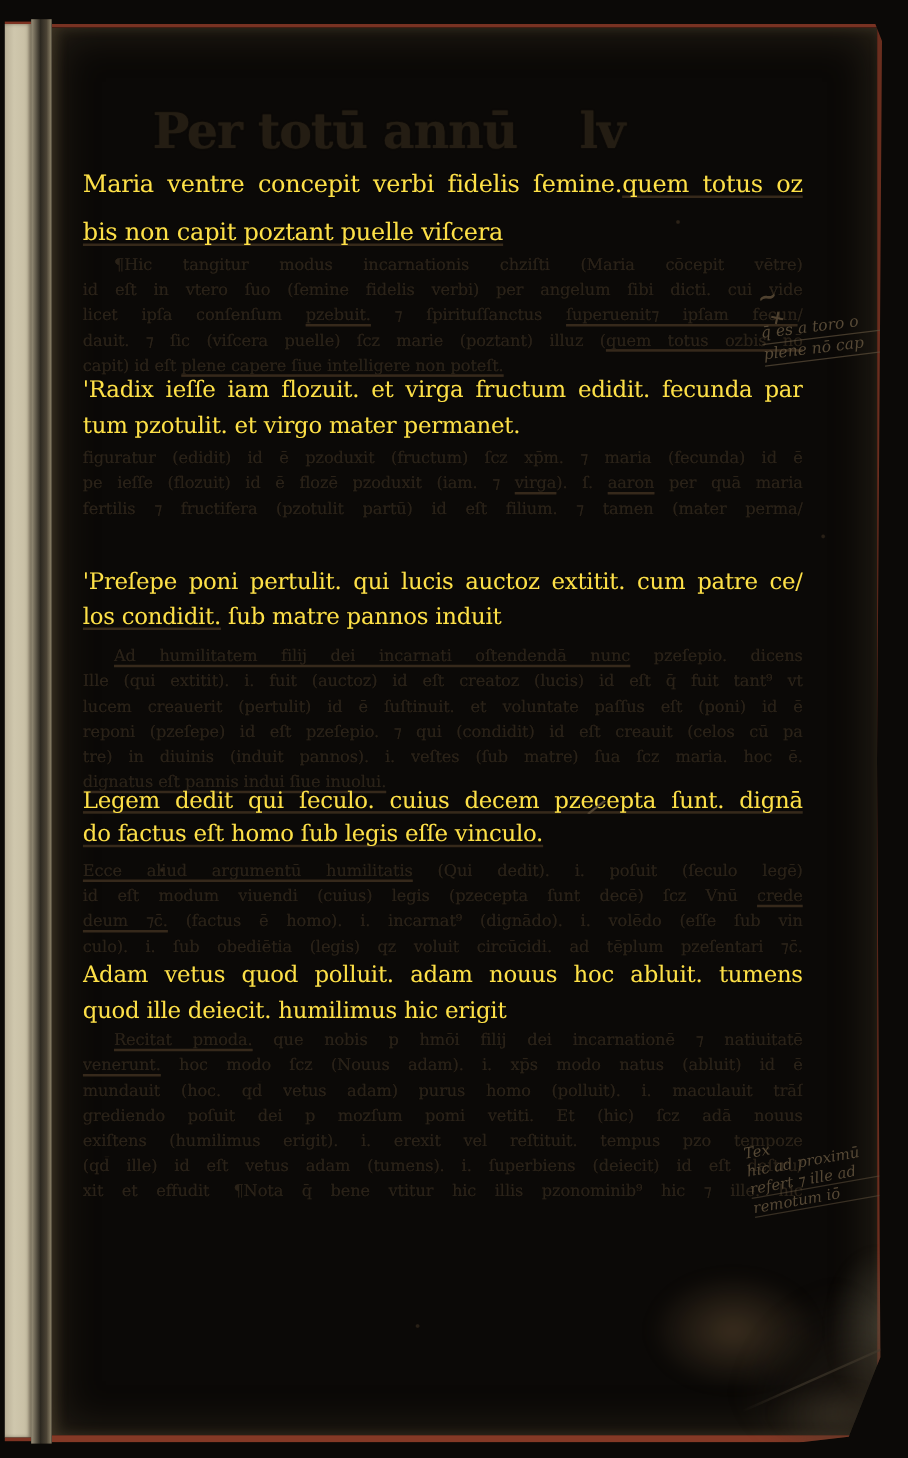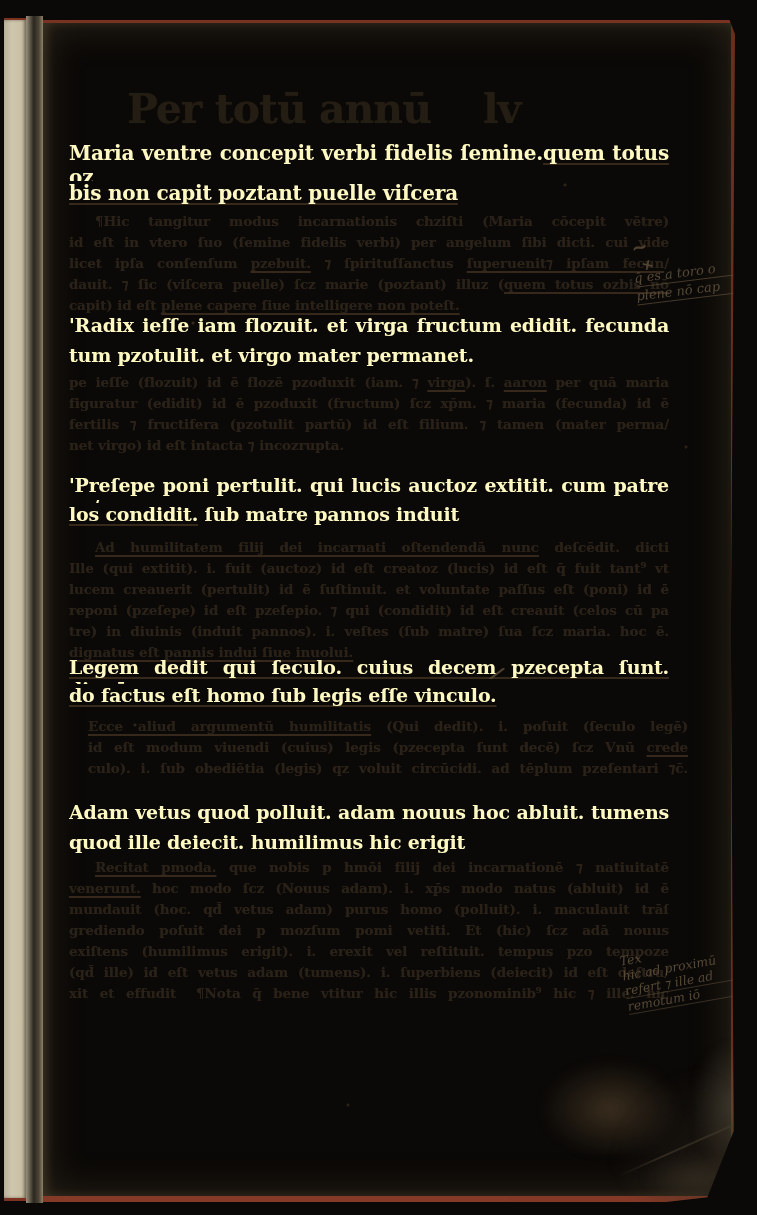--- a/index.html
+++ b/index.html
@@ -55,38 +55,38 @@
     background:radial-gradient(ellipse at 80% 80%, rgba(58,48,36,.4), rgba(58,48,36,0) 70%);filter:blur(6px);}
   #rt{
     position:absolute;left:84px;top:62px;height:54px;white-space:nowrap;
     font-size:41px;font-weight:bold;letter-spacing:-1px;color:#241d13;
     text-shadow:0 0 1px rgba(36,29,19,.8);
   }
   #rt .folio{margin-left:52px;}
   #textblock{position:absolute;left:26px;top:0;width:600px;}
   .section{position:absolute;left:0;width:600px;}
   .heading .line{
-    height:30px;font-size:19px;font-weight:bold;letter-spacing:-.2px;color:#fef9c3;
+    height:30px;font-size:19px;font-weight:normal;letter-spacing:-.2px;color:#fde047;
     text-shadow:0 0 .6px rgba(36,29,19,.9);
     text-align:justify;text-align-last:justify;overflow:hidden;
   }
   .para .line{
-    height:21px;font-size:13.5px;font-weight:bold;letter-spacing:-.1px;color:#2a2218;
+    height:21px;font-size:13.5px;font-weight:normal;letter-spacing:-.1px;color:#2a2218;
     text-shadow:0 0 .5px rgba(42,34,24,.75);
     text-align:justify;text-align-last:justify;overflow:hidden;
   }
   .line.nj{text-align:left;text-align-last:left;}
   .line.ind{text-indent:26px;}
   #s1 .line{height:40px;font-size:20px;}
   #s3 .line,#s9 .line{height:30px;}
   #s5 .line{height:29px;}
   #s7 .line{height:28px;}
   
   #s1{top:118px;} #s2{top:190px;} #s3{top:291px;} #s4{top:351px;}
-  #s5{top:451px;} #s6{top:516px;} #s7{top:633px;} #s8{top:695px;margin-left:19px;}
+  #s5{top:451px;} #s6{top:516px;} #s7{top:633px;} #s8{top:695px;}
   #s9{top:778px;} #s10{top:836px;}
   .u{
     text-decoration:underline;
     text-decoration-thickness:2px;
     text-underline-offset:3px;
     text-decoration-color:rgba(58,44,28,.85);
     text-decoration-skip-ink:none;
   }
   
   .hand{
@@ -126,44 +126,44 @@
         <div class="line"><span>id eſt in vtero ſuo (ſemine fidelis verbi) per angelum ſibi dicti. cui vide</span></div>
         <div class="line"><span>licet ipſa conſenſum </span><span class="u">pzebuit.</span><span> ⁊ ſpirituſſanctus </span><span class="u">ſuperuenit⁊ ipſam fecun</span><span>/</span></div>
         <div class="line"><span>dauit. ⁊ ſic (viſcera puelle) ſcz marie (poztant) illuz (</span><span class="u">quem totus ozbis nō</span></div>
         <div class="line nj"><span>capit) id eſt </span><span class="u">plene capere ſiue intelligere non poteſt.</span></div>
       </div>
     <div class="section heading" id="s3">
         <div class="line"><span>'Radix ieſſe iam flozuit. et virga fructum edidit. fecunda par</span></div>
         <div class="line nj"><span>tum pzotulit. et virgo mater permanet.</span></div>
       </div>
     <div class="section para" id="s4">
+        <div class="line"><span>figuratur (edidit) id ē pzoduxit (fructum) ſcz xp̄m. ⁊ maria (fecunda) id ē</span></div>
         <div class="line"><span>pe ieſſe (flozuit) id ē flozē pzoduxit (iam. ⁊ </span><span class="u">virga</span><span>). ſ. </span><span class="u">aaron</span><span> per quā maria</span></div>
-        <div class="line"><span>figuratur (edidit) id ē pzoduxit (fructum) ſcz xp̄m. ⁊ maria (fecunda) id ē</span></div>
         <div class="line"><span>fertilis ⁊ fructifera (pzotulit partū) id eſt filium. ⁊ tamen (mater perma/</span></div>
-        <div class="line nj"><span>net virgo) id eſt intacta ⁊ incozrupta.</span></div>
       </div>
     <div class="section heading" id="s5">
         <div class="line"><span>'Preſepe poni pertulit. qui lucis auctoz extitit. cum patre ce/</span></div>
         <div class="line nj"><span class="u">los condidit.</span><span> ſub matre pannos induit</span></div>
       </div>
     <div class="section para" id="s6">
-        <div class="line ind"><span class="u">Ad humilitatem filij dei incarnati oſtendendā nunc</span><span> deſcēdit. dicti</span></div>
+        <div class="line ind"><span class="u">Ad humilitatem filij dei incarnati oſtendendā nunc</span><span> pzeſepio. dicens</span></div>
         <div class="line"><span>Ille (qui extitit). i. fuit (auctoz) id eſt creatoz (lucis) id eſt q̄ fuit tant⁹ vt</span></div>
         <div class="line"><span>lucem creauerit (pertulit) id ē ſuſtinuit. et voluntate paſſus eſt (poni) id ē</span></div>
         <div class="line"><span>reponi (pzeſepe) id eſt pzeſepio. ⁊ qui (condidit) id eſt creauit (celos cū pa</span></div>
         <div class="line"><span>tre) in diuinis (induit pannos). i. veſtes (ſub matre) ſua ſcz maria. hoc ē.</span></div>
         <div class="line nj"><span class="u">dignatus eſt pannis indui ſiue inuolui.</span></div>
       </div>
     <div class="section heading" id="s7">
         <div class="line"><span class="u">Legem dedit qui ſeculo. cuius decem pzecepta ſunt. dignā</span></div>
         <div class="line nj"><span class="u">do factus eſt homo ſub legis eſſe vinculo.</span></div>
       </div>
     <div class="section para" id="s8">
         <div class="line"><span class="u">Ecce aliud argumentū humilitatis</span><span> (Qui dedit). i. poſuit (ſeculo legē)</span></div>
         <div class="line"><span>id eſt modum viuendi (cuius) legis (pzecepta ſunt decē) ſcz Vnū </span><span class="u">crede</span></div>
+        <div class="line"><span class="u">deum ⁊c̄.</span><span> (factus ē homo). i. incarnat⁹ (dignādo). i. volēdo (eſſe ſub vin</span></div>
         <div class="line"><span>culo). i. ſub obediētia (legis) qz voluit circūcidi. ad tēplum pzeſentari ⁊c̄.</span></div>
       </div>
     <div class="section heading" id="s9">
         <div class="line"><span>Adam vetus quod polluit. adam nouus hoc abluit. tumens</span></div>
         <div class="line nj"><span>quod ille deiecit. humilimus hic erigit</span></div>
       </div>
     <div class="section para" id="s10">
         <div class="line ind"><span class="u">Recitat pmoda.</span><span> que nobis p hmōi filij dei incarnationē ⁊ natiuitatē</span></div>
         <div class="line"><span class="u">venerunt.</span><span> hoc modo ſcz (Nouus adam). i. xp̄s modo natus (abluit) id ē</span></div>
         <div class="line"><span>mundauit (hoc. qd̄ vetus adam) purus homo (polluit). i. maculauit trāſ</span></div>

